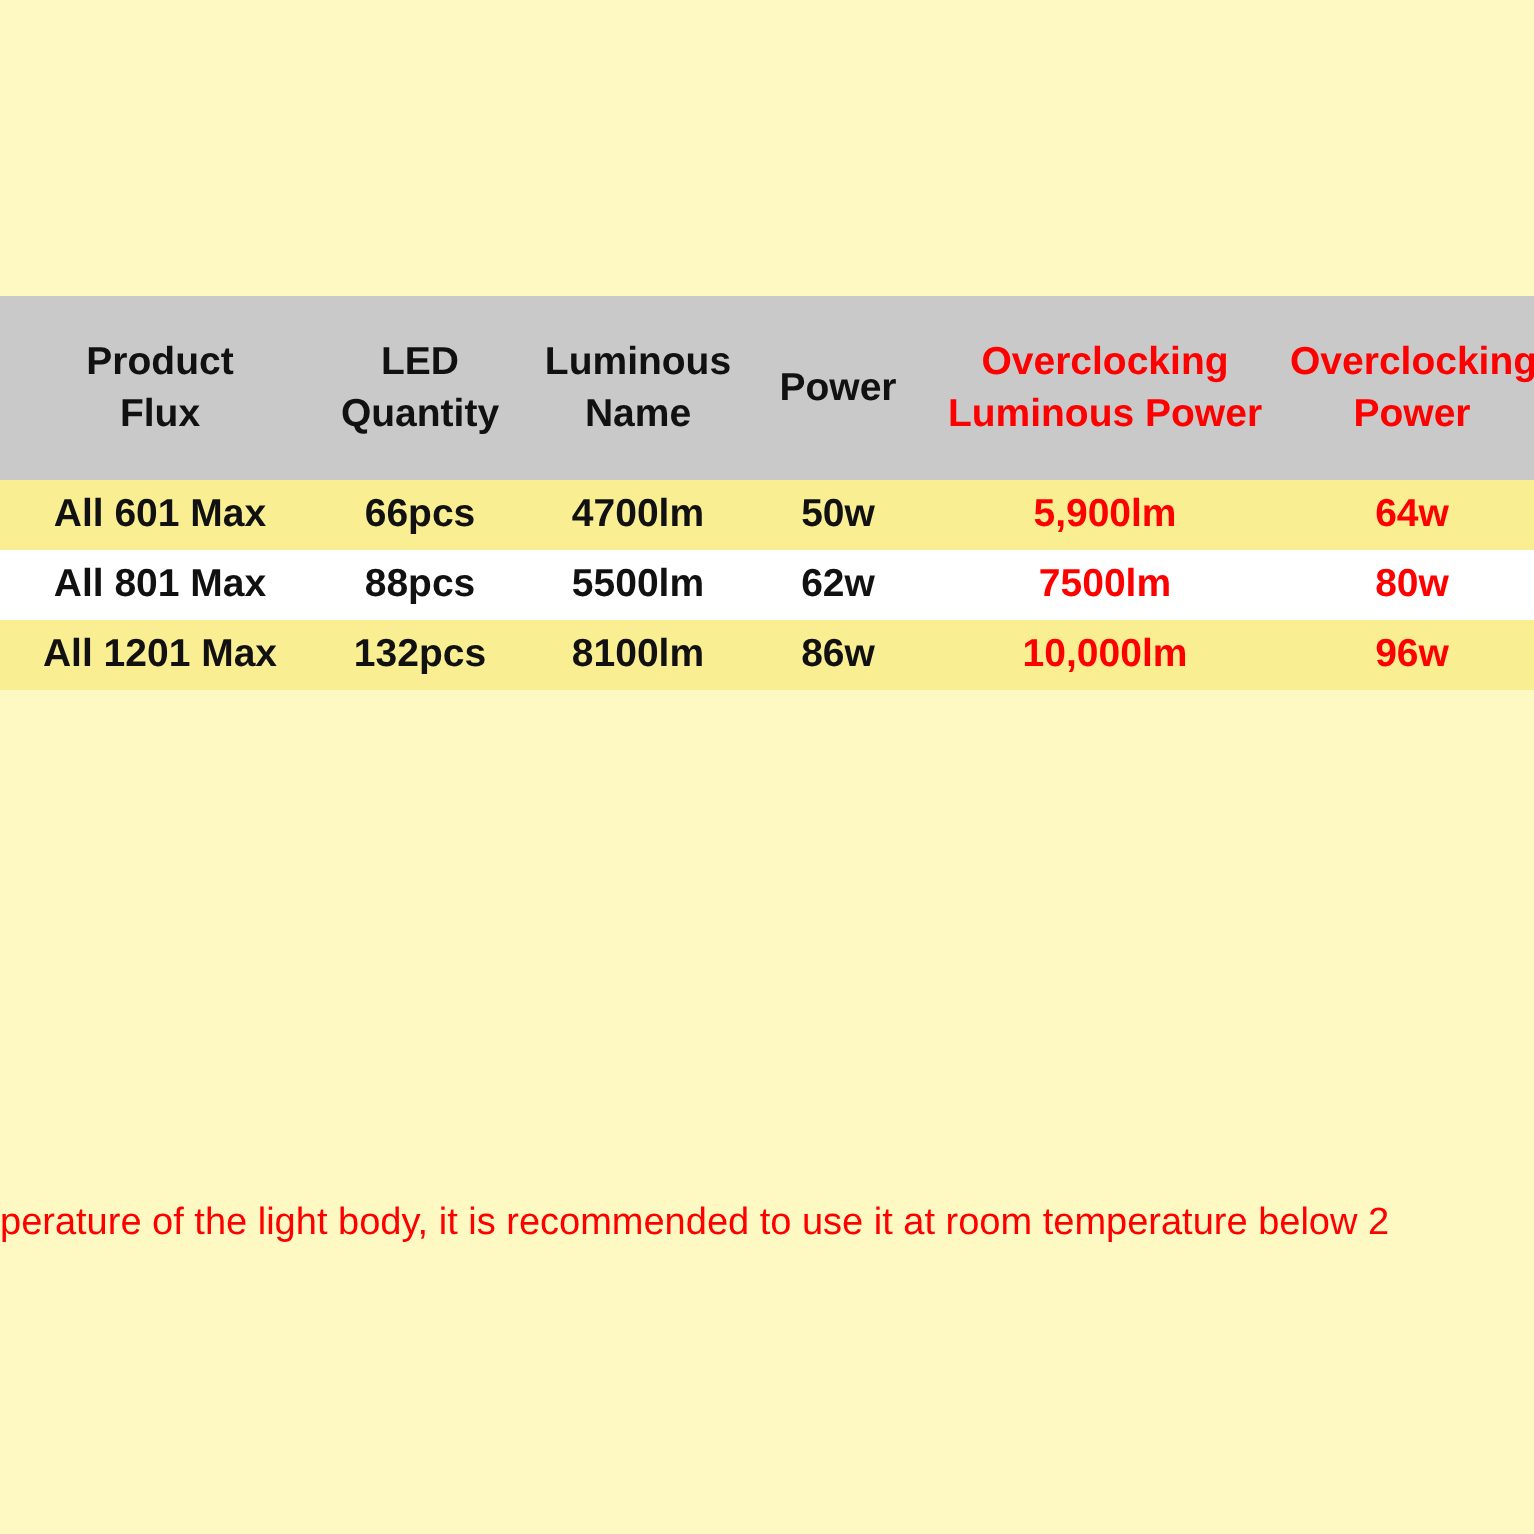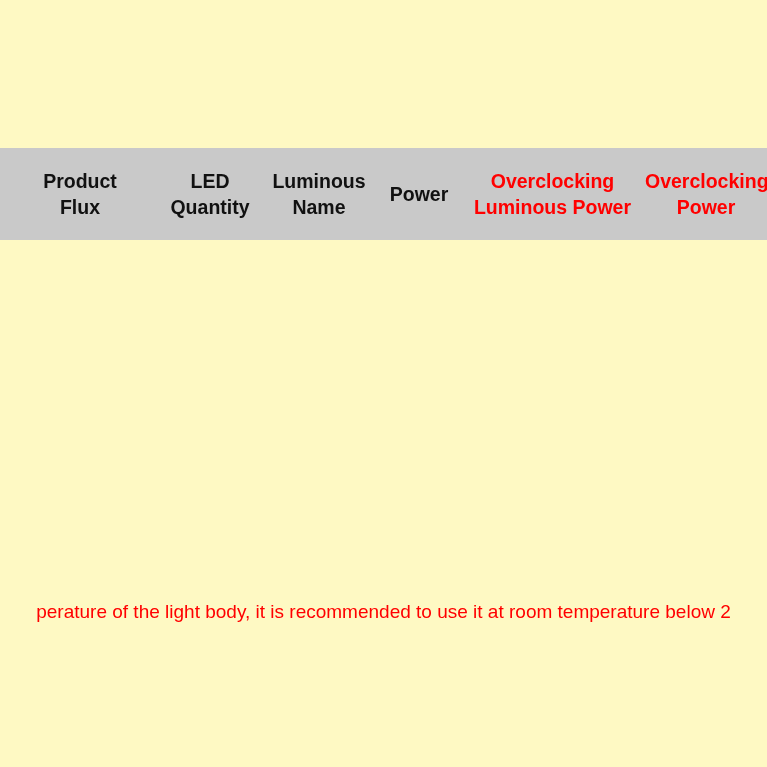--- a/index.html
+++ b/index.html
@@ -79,21 +79,20 @@
 
   td.red {
     color: #ff0000;
   }
 
   .note {
     position: absolute;
     left: 0;
     top: 600px;
     width: 767px;
-    text-align: center;
     white-space: nowrap;
     color: #ff0000;
     font-size: 19px;
     font-weight: normal;
     line-height: 1.3;
   }
 </style>
 </head>
 <body>
 
@@ -130,18 +129,42 @@
           <div>Overclocking</div>
           <div>Luminous Power</div>
         </th>
         <th class="hl-red">
           <div>Overclocking</div>
           <div>Power</div>
         </th>
       </tr>
     </thead>
     <tbody>
+      <tr class="row-yellow">
+        <td>All 601 Max</td>
+        <td>66pcs</td>
+        <td>4700lm</td>
+        <td>50w</td>
+        <td class="red">5,900lm</td>
+        <td class="red">64w</td>
+      </tr>
+      <tr class="row-white">
+        <td>All 801 Max</td>
+        <td>88pcs</td>
+        <td>5500lm</td>
+        <td>62w</td>
+        <td class="red">7500lm</td>
+        <td class="red">80w</td>
+      </tr>
+      <tr class="row-yellow">
+        <td>All 1201 Max</td>
+        <td>132pcs</td>
+        <td>8100lm</td>
+        <td>86w</td>
+        <td class="red">10,000lm</td>
+        <td class="red">96w</td>
+      </tr>
     </tbody>
   </table>
 
   <div class="note">perature of the light body, it is recommended to use it at room temperature below 2</div>
 
 </div>
 
 </body></html>

